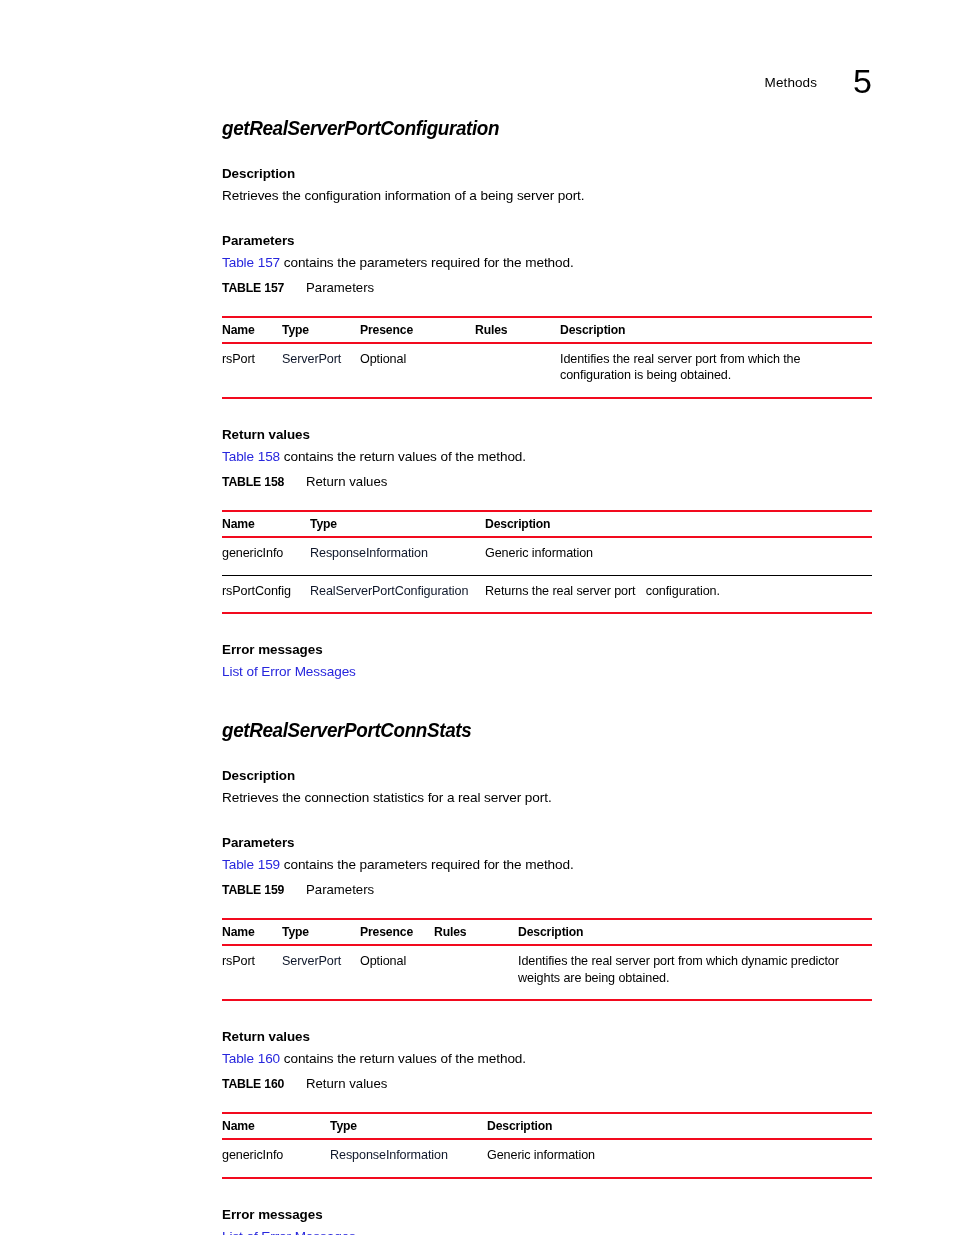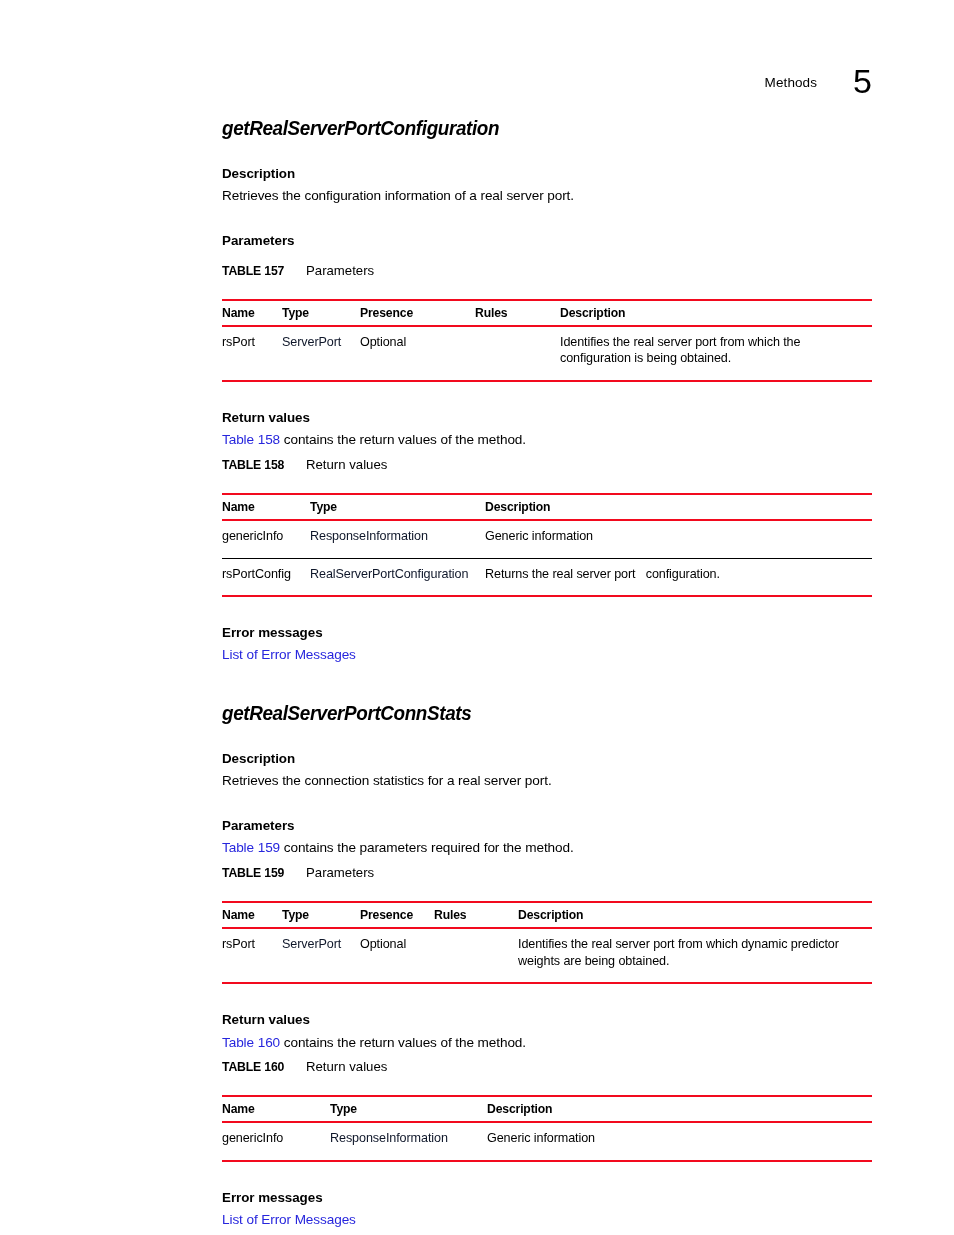--- a/index.html
+++ b/index.html
@@ -173,26 +173,27 @@
   </div>
 
   <div class="content">
 
     <h1 class="method-title">getRealServerPortConfiguration</h1>
 
     <div class="gap-desc"></div>
 
     <div class="sec-head">Description</div>
     <div class="gap-small"></div>
-    <div class="body-line">Retrieves the configuration information of a real server port.</div>
+    <div class="body-line">Retrieves the configuration information of a being server port.</div>
 
     <div class="gap-section"></div>
 
     <div class="sec-head">Parameters</div>
     <div class="gap-small"></div>
+    <div class="body-line"><a class="xref" href="#">Table 157</a><span> contains the parameters required for the method.</span></div>
 
     <div class="gap-caption"></div>
     <div class="tbl-caption">
       <span class="lbl">TABLE 157</span>
       <span class="ttl">Parameters</span>
     </div>
 
     <table class="doc-table">
       <colgroup>
         <col style="width:60px">

